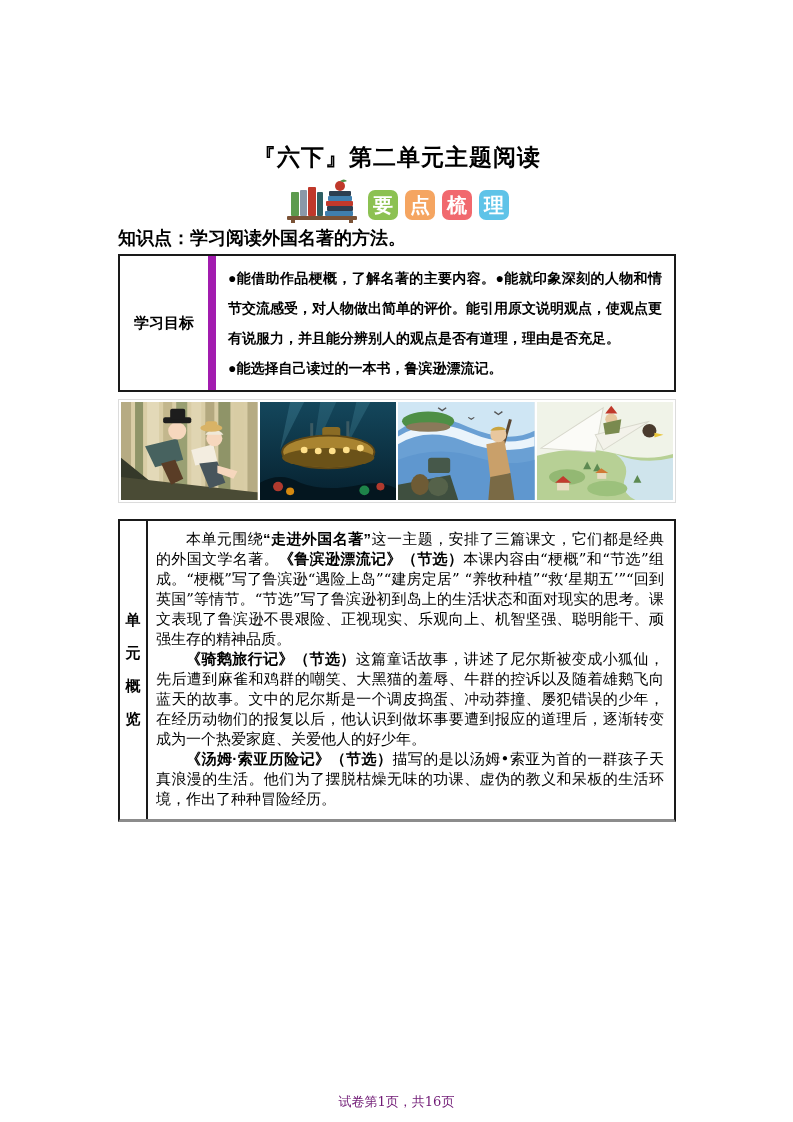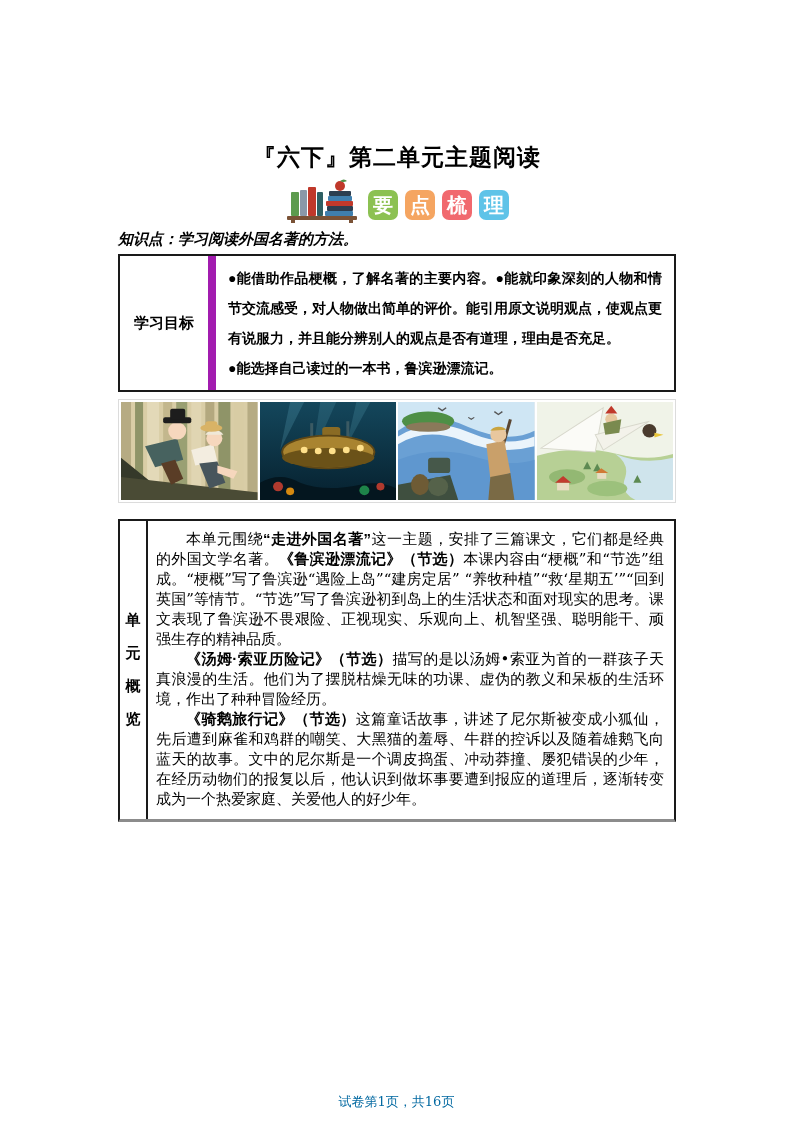--- a/index.html
+++ b/index.html
@@ -4,38 +4,38 @@
 <style>
   html,body{margin:0;padding:0;background:#fff;}
   .sheet{position:relative;width:793px;height:1122px;background:#fff;margin:17px auto;overflow:hidden;
          font-family:"Liberation Sans",sans-serif;color:#000;}
   .content{position:absolute;left:118px;top:0;width:558px;}
   .title{margin-top:124px;text-align:center;font-size:23px;font-weight:bold;line-height:32px;letter-spacing:1px;}
   .badge-row{margin-top:5px;display:flex;justify-content:center;align-items:flex-end;gap:7px;height:46px;}
   .books-icon{width:76px;height:46px;flex:0 0 auto;}
   .badge{display:inline-flex;width:30px;height:30px;border-radius:7px;color:#fff;font-weight:bold;
          font-size:20px;align-items:center;justify-content:center;margin-bottom:4px;}
-  .kp-line{margin-top:4px;font-size:15px;font-weight:bold;line-height:21px;font-style:italic;}
+  .kp-line{margin-top:4px;font-size:18px;font-weight:bold;line-height:21px;}
   .obj-table{margin-top:5px;display:flex;border:2px solid #1a1a1a;}
   .obj-head{width:88px;border-right:8px solid #a21caf;display:flex;align-items:center;justify-content:center;
             font-weight:bold;font-size:15px;}
   .obj-body{flex:1;padding:7px 12px;}
   .obj-item{margin:0;font-weight:bold;font-size:14px;line-height:30px;text-align:justify;}
   .img-strip{margin-top:7px;border:1px solid #dcdcdc;background:#fff;padding:2px;display:flex;gap:2px;
              height:104px;box-sizing:border-box;}
   .ill{flex:1;overflow:hidden;background:#eee;}
   .ill svg{display:block;width:100%;height:100%;}
   .ov-table{margin-top:16px;display:flex;border:2px solid #1a1a1a;border-bottom:3px solid #8c8c8c;}
   .ov-head{width:26px;border-right:2px solid #1a1a1a;display:flex;flex-direction:column;align-items:center;
            justify-content:center;gap:14px;font-weight:bold;font-size:15px;}
   .ov-body{flex:1;padding:8px 10px 10px 8px;font-family:"DejaVu Serif",serif;font-size:15px;line-height:20px;}
   .ov-par{margin:0;text-indent:2em;text-align:justify;}
   .seg-b{font-weight:bold;font-family:"Liberation Sans",sans-serif;}
   .footer{position:absolute;left:0;right:0;bottom:28px;text-align:center;
-          font-family:"DejaVu Serif",serif;font-size:13px;color:#0369a1;}
+          font-family:"DejaVu Serif",serif;font-size:13px;color:#701a75;}
 </style>
 </head>
 <body>
 
 <div class="sheet">
   <div class="content">
 
     <div class="title">『六下』第二单元主题阅读</div>
 
     <div class="badge-row">
@@ -183,21 +183,21 @@
 
     <div class="ov-table">
       <div class="ov-head">
           <span>单</span>
           <span>元</span>
           <span>概</span>
           <span>览</span>
         </div>
       <div class="ov-body">
           <p class="ov-par"><span>本单元围绕</span><span class="seg-b">“走进外国名著”</span><span>这一主题，安排了三篇课文，它们都是经典的外国文学名著。</span><span class="seg-b">《鲁滨逊漂流记》（节选）</span><span>本课内容由“梗概”和“节选”组成。“梗概”写了鲁滨逊“遇险上岛”“建房定居” “养牧种植”“救‘星期五’”“回到英国”等情节。“节选”写了鲁滨逊初到岛上的生活状态和面对现实的思考。课文表现了鲁滨逊不畏艰险、正视现实、乐观向上、机智坚强、聪明能干、顽强生存的精神品质。</span></p>
+          <p class="ov-par"><span class="seg-b">《骑鹅旅行记》（节选）</span><span>这篇童话故事，讲述了尼尔斯被变成小狐仙，先后遭到麻雀和鸡群的嘲笑、大黑猫的羞辱、牛群的控诉以及随着雄鹅飞向蓝天的故事。文中的尼尔斯是一个调皮捣蛋、冲动莽撞、屡犯错误的少年，在经历动物们的报复以后，他认识到做坏事要遭到报应的道理后，逐渐转变成为一个热爱家庭、关爱他人的好少年。</span></p>
           <p class="ov-par"><span class="seg-b">《汤姆·索亚历险记》（节选）</span><span>描写的是以汤姆•索亚为首的一群孩子天真浪漫的生活。他们为了摆脱枯燥无味的功课、虚伪的教义和呆板的生活环境，作出了种种冒险经历。</span></p>
-          <p class="ov-par"><span class="seg-b">《骑鹅旅行记》（节选）</span><span>这篇童话故事，讲述了尼尔斯被变成小狐仙，先后遭到麻雀和鸡群的嘲笑、大黑猫的羞辱、牛群的控诉以及随着雄鹅飞向蓝天的故事。文中的尼尔斯是一个调皮捣蛋、冲动莽撞、屡犯错误的少年，在经历动物们的报复以后，他认识到做坏事要遭到报应的道理后，逐渐转变成为一个热爱家庭、关爱他人的好少年。</span></p>
         </div>
     </div>
 
   </div>
 
   <div class="footer">试卷第1页，共16页</div>
 </div>
 
 </body></html>

